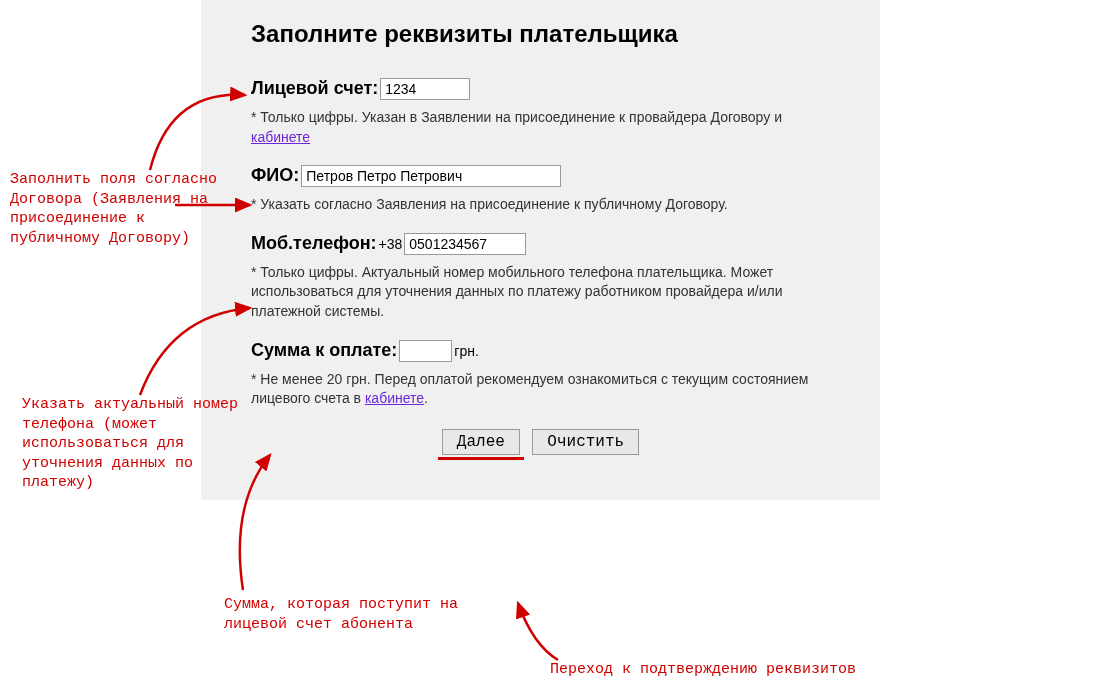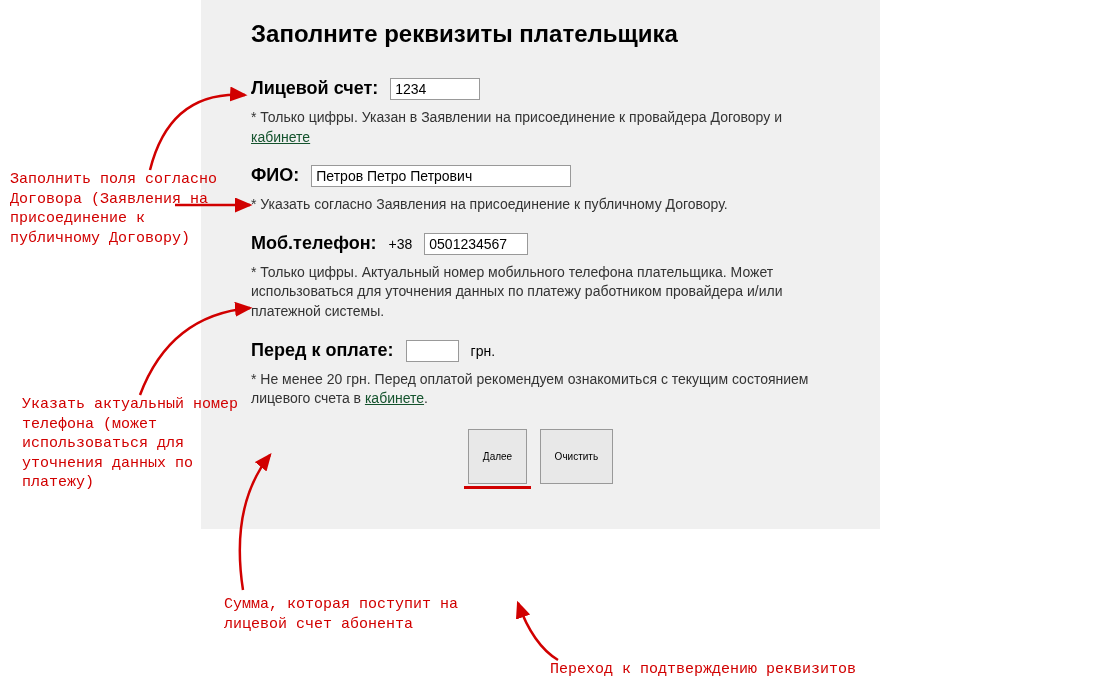--- a/index.html
+++ b/index.html
@@ -20,45 +20,45 @@
       padding: 20px 50px 40px 50px;
       border-left: 1px solid #fff;
     }
     .page-title {
       font-size: 24px;
       font-weight: bold;
       margin-bottom: 30px;
       color: #000;
     }
     .field-block { margin-bottom: 18px; }
-    .field-row { display: flex; align-items: baseline; gap: 12px; margin-bottom: 8px; }
+    .field-row { display: flex; align-items: baseline; gap: 2px; margin-bottom: 8px; }
     .field-label { font-size: 18px; font-weight: bold; color: #000; }
     .text-input {
       font-family: Arial, sans-serif;
       font-size: 14px;
       padding: 2px 4px;
       border: 1px solid #999;
       background: #fff;
     }
     .hint {
       font-size: 14px;
       color: #333;
       line-height: 1.4;
     }
     .hint a {
-      color: #14532d;
+      color: #6d28d9;
       text-decoration: underline;
     }
     .prefix { font-size: 14px; color: #000; }
     .unit { font-size: 14px; color: #000; }
     .buttons-row { text-align: center; margin-top: 20px; }
     .btn {
-      font-family: Liberation Sans, sans-serif;
-      font-size: 10px;
-      padding: 21px 14px;
+      font-family: Liberation Mono, monospace;
+      font-size: 16px;
+      padding: 3px 14px;
       background: #e8e8e8;
       border: 1px solid #999;
       cursor: pointer;
       margin: 0 4px;
     }
     .underline-red {
       display: inline-block;
       border-bottom: 3px solid #d10000;
       padding-bottom: 2px;
     }
@@ -93,28 +93,28 @@
       <span class="field-label">ФИО:</span>
       <input class="text-input" style="width: 260px;" type="text" value="Петров Петро Петрович">
     </div>
     <div class="hint">* Указать согласно Заявления на присоединение к публичному Договору.</div>
   </div>
 
   <div class="field-block">
     <div class="field-row">
       <span class="field-label">Моб.телефон:</span>
       <span class="prefix">+38</span>
-      <input class="text-input" style="width: 104px;" type="text" value="0501234567">
+      <input class="text-input" style="width: 122px;" type="text" value="0501234567">
     </div>
     <div class="hint">* Только цифры. Актуальный номер мобильного телефона плательщика. Может использоваться для уточнения данных по платежу работником провайдера и/или платежной системы.</div>
   </div>
 
   <div class="field-block">
     <div class="field-row">
-      <span class="field-label">Перед к оплате:</span>
+      <span class="field-label">Сумма к оплате:</span>
       <input class="text-input" style="width: 44px; padding-left: 47px;" type="text" value="100">
       <span class="unit">грн.</span>
     </div>
     <div class="hint">
       <span>* Не менее 20 грн. Перед оплатой рекомендуем ознакомиться с текущим состоянием лицевого счета в </span><a href="#">кабинете</a><span>.</span>
     </div>
   </div>
 
   <div class="buttons-row">
     <span class="underline-red">

